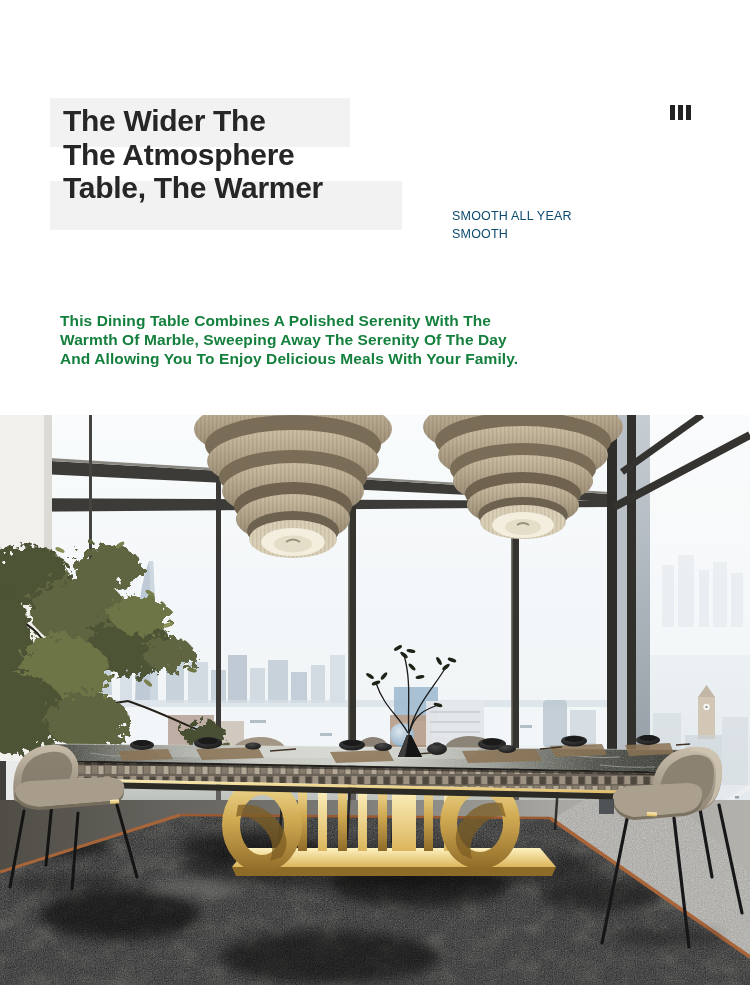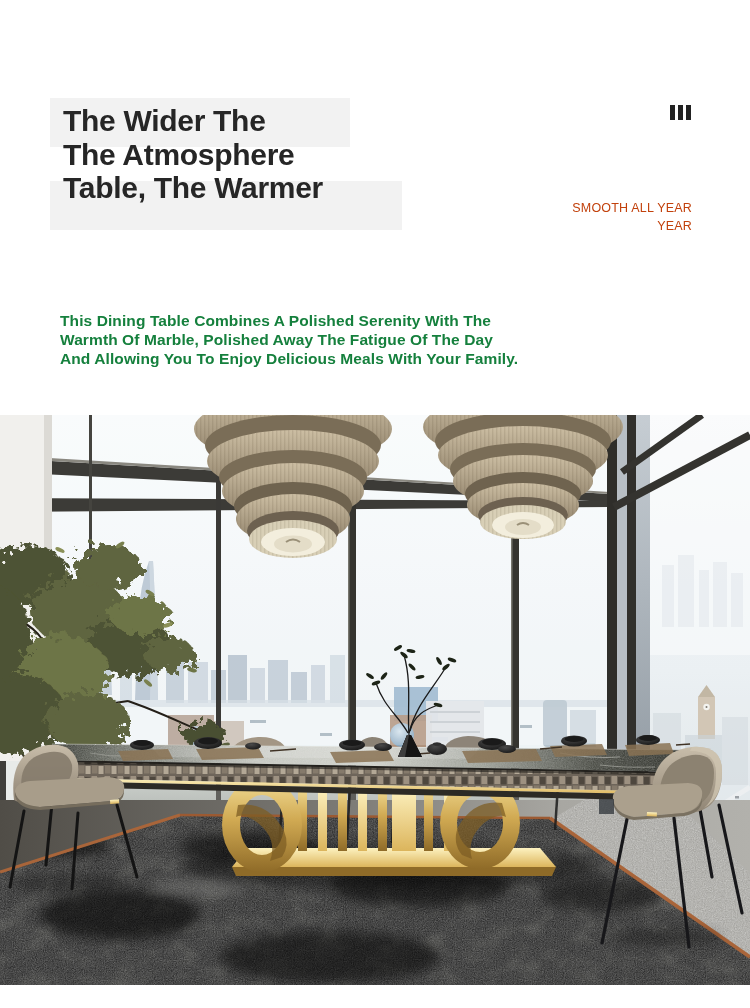--- a/index.html
+++ b/index.html
@@ -5,22 +5,22 @@
   html,body{margin:0;padding:0;background:#fff;}
   .page{position:relative;width:750px;height:1008px;background:#fff;overflow:hidden;
         font-family:"Liberation Sans", sans-serif;}
   
   .hl-block{position:absolute;background:#f2f2f2;}
   .headline{position:absolute;left:63px;top:104px;font-size:30px;line-height:33.5px;
             font-weight:800;color:#262626;letter-spacing:-0.3px;white-space:nowrap;}
   .bars{position:absolute;left:670px;top:105px;display:flex;}
   .bars span{display:block;width:5px;height:15px;background:#222;margin-right:3px;}
   .bars span:last-child{margin-right:0;}
-  .tagline{position:absolute;right:58px;top:200px;width:240px;text-align:right;
-           font-size:12.5px;line-height:17.5px;color:#c2410c;letter-spacing:0.2px;font-weight:400;}
+  .tagline{position:absolute;right:58px;top:208px;width:240px;text-align:left;
+           font-size:12.5px;line-height:17.5px;color:#0c4a6e;letter-spacing:0.2px;font-weight:400;}
   .intro{position:absolute;left:60px;top:312px;font-size:15.5px;line-height:18.8px;
          font-weight:700;color:#15803d;letter-spacing:0.1px;white-space:nowrap;}
   .hero{position:absolute;left:0;top:415px;width:750px;height:570px;}
 </style>
 </head>
 <body>
 
 <div class="page">
 
   <div class="hl-block" style="left:50px;top:98px;width:300px;height:49px;"></div>
@@ -33,26 +33,26 @@
   </div>
 
   <div class="bars">
       <span></span>
       <span></span>
       <span></span>
     </div>
 
   <div class="tagline">
     <div>SMOOTH ALL YEAR</div>
-    <div>YEAR</div>
+    <div>SMOOTH</div>
   </div>
 
   <div class="intro">
     <div>This Dining Table Combines A Polished Serenity With The</div>
-    <div>Warmth Of Marble, Polished Away The Fatigue Of The Day</div>
+    <div>Warmth Of Marble, Sweeping Away The Serenity Of The Day</div>
     <div>And Allowing You To Enjoy Delicious Meals With Your Family.</div>
   </div>
 
   <div class="hero">
   <svg width="750" height="570" viewBox="0 0 750 570">
     <defs>
       <linearGradient id="skyG" x1="0" y1="0" x2="0" y2="1">
         <stop offset="0" stop-color="#f8fbfc"></stop>
             <stop offset="0.7" stop-color="#edf2f5"></stop>
             <stop offset="1" stop-color="#e4ebef"></stop>

